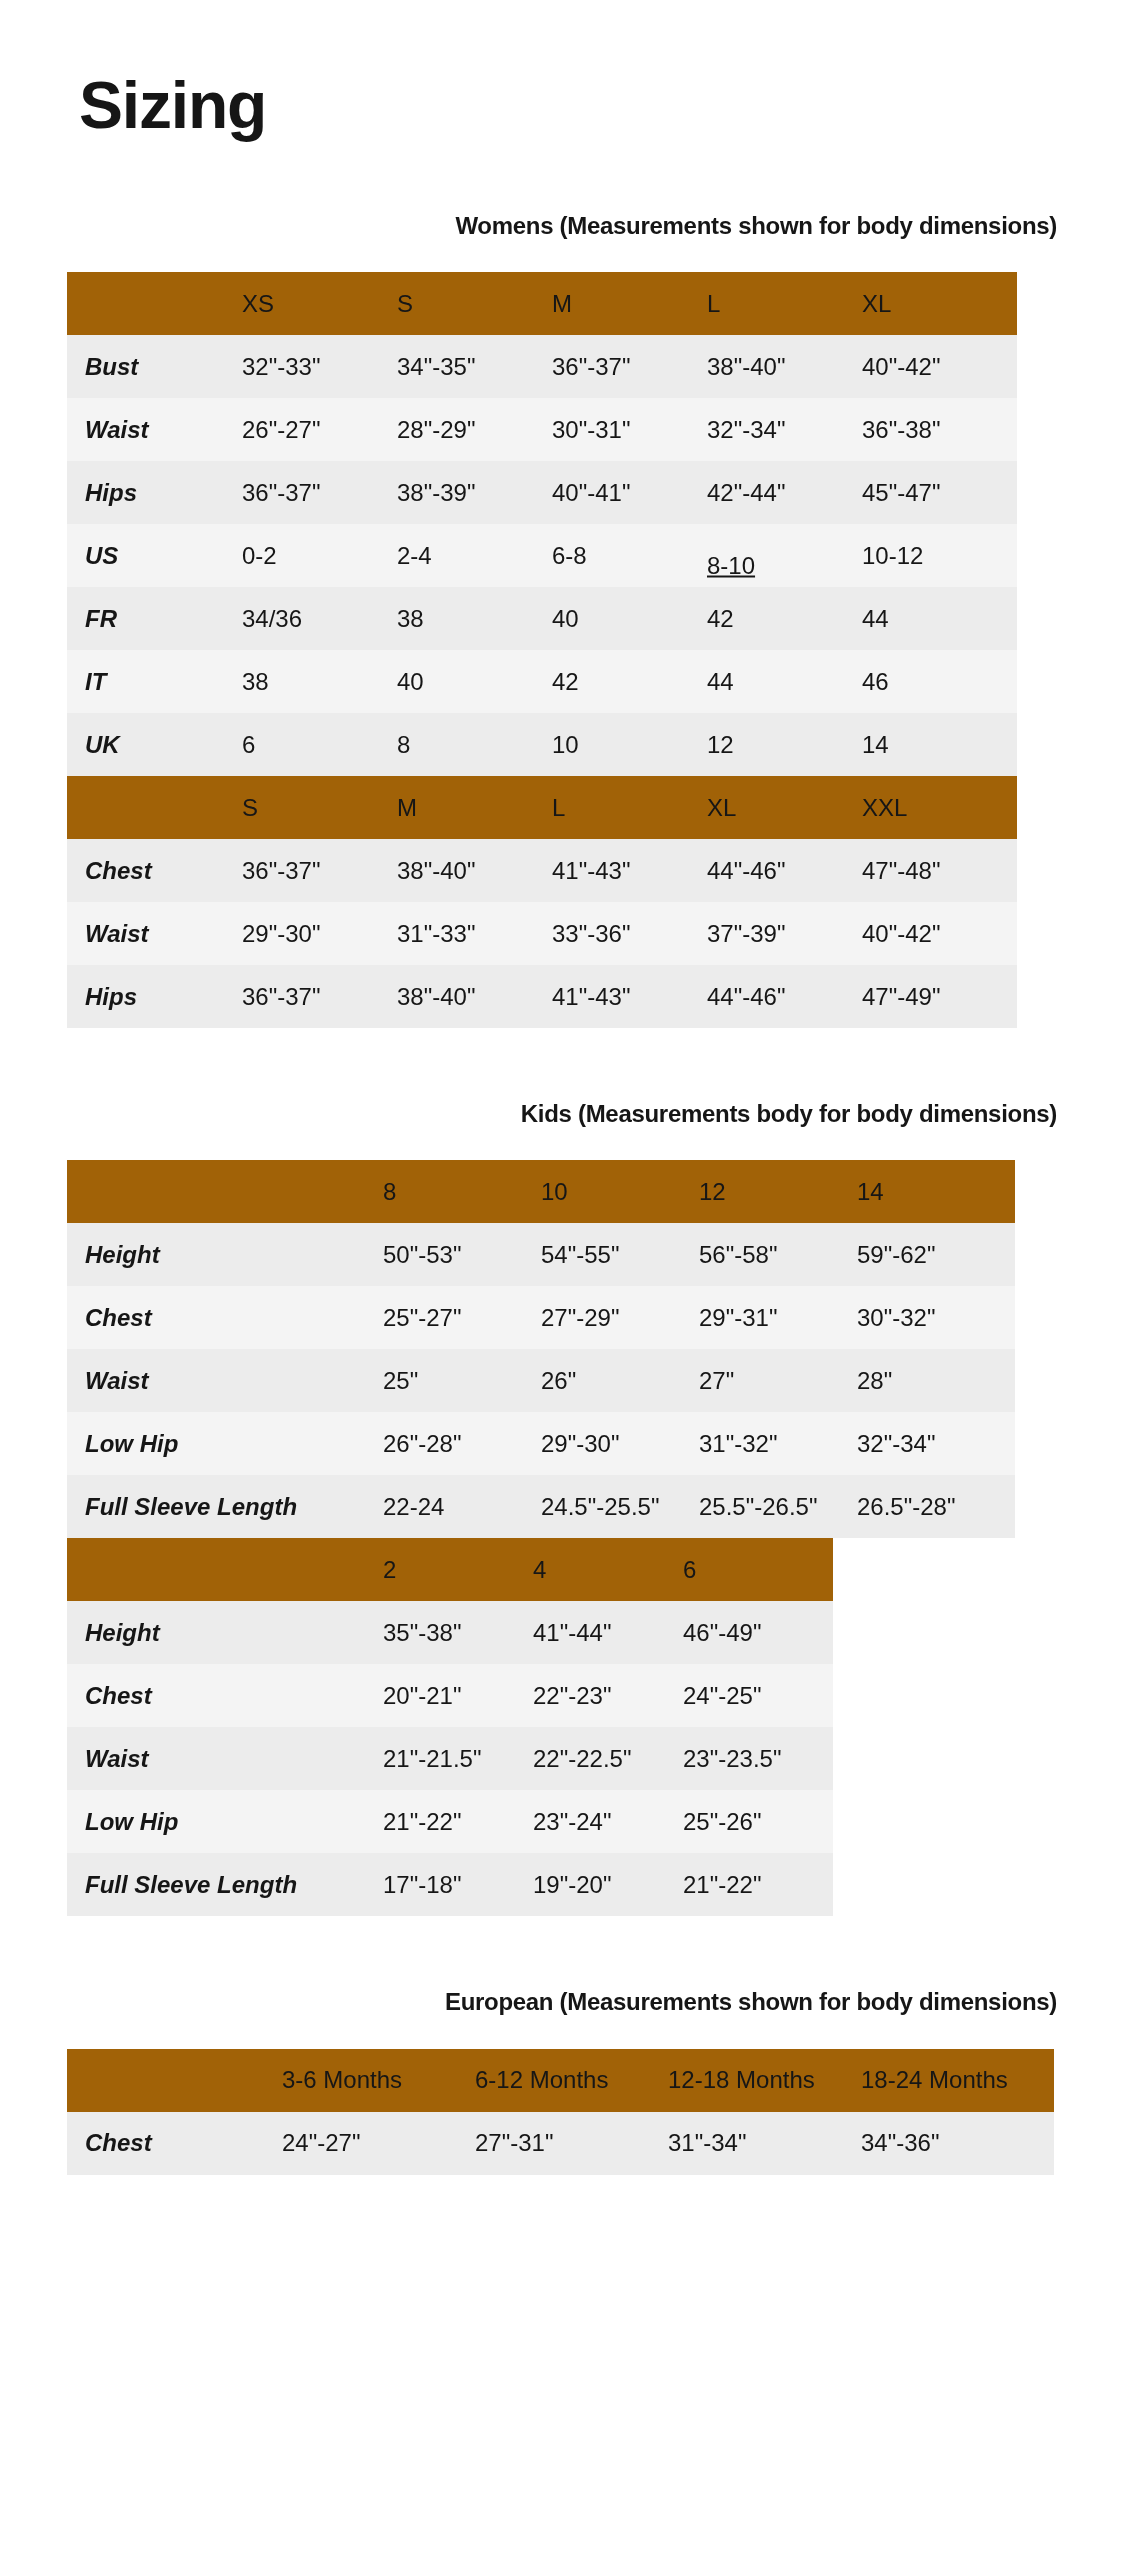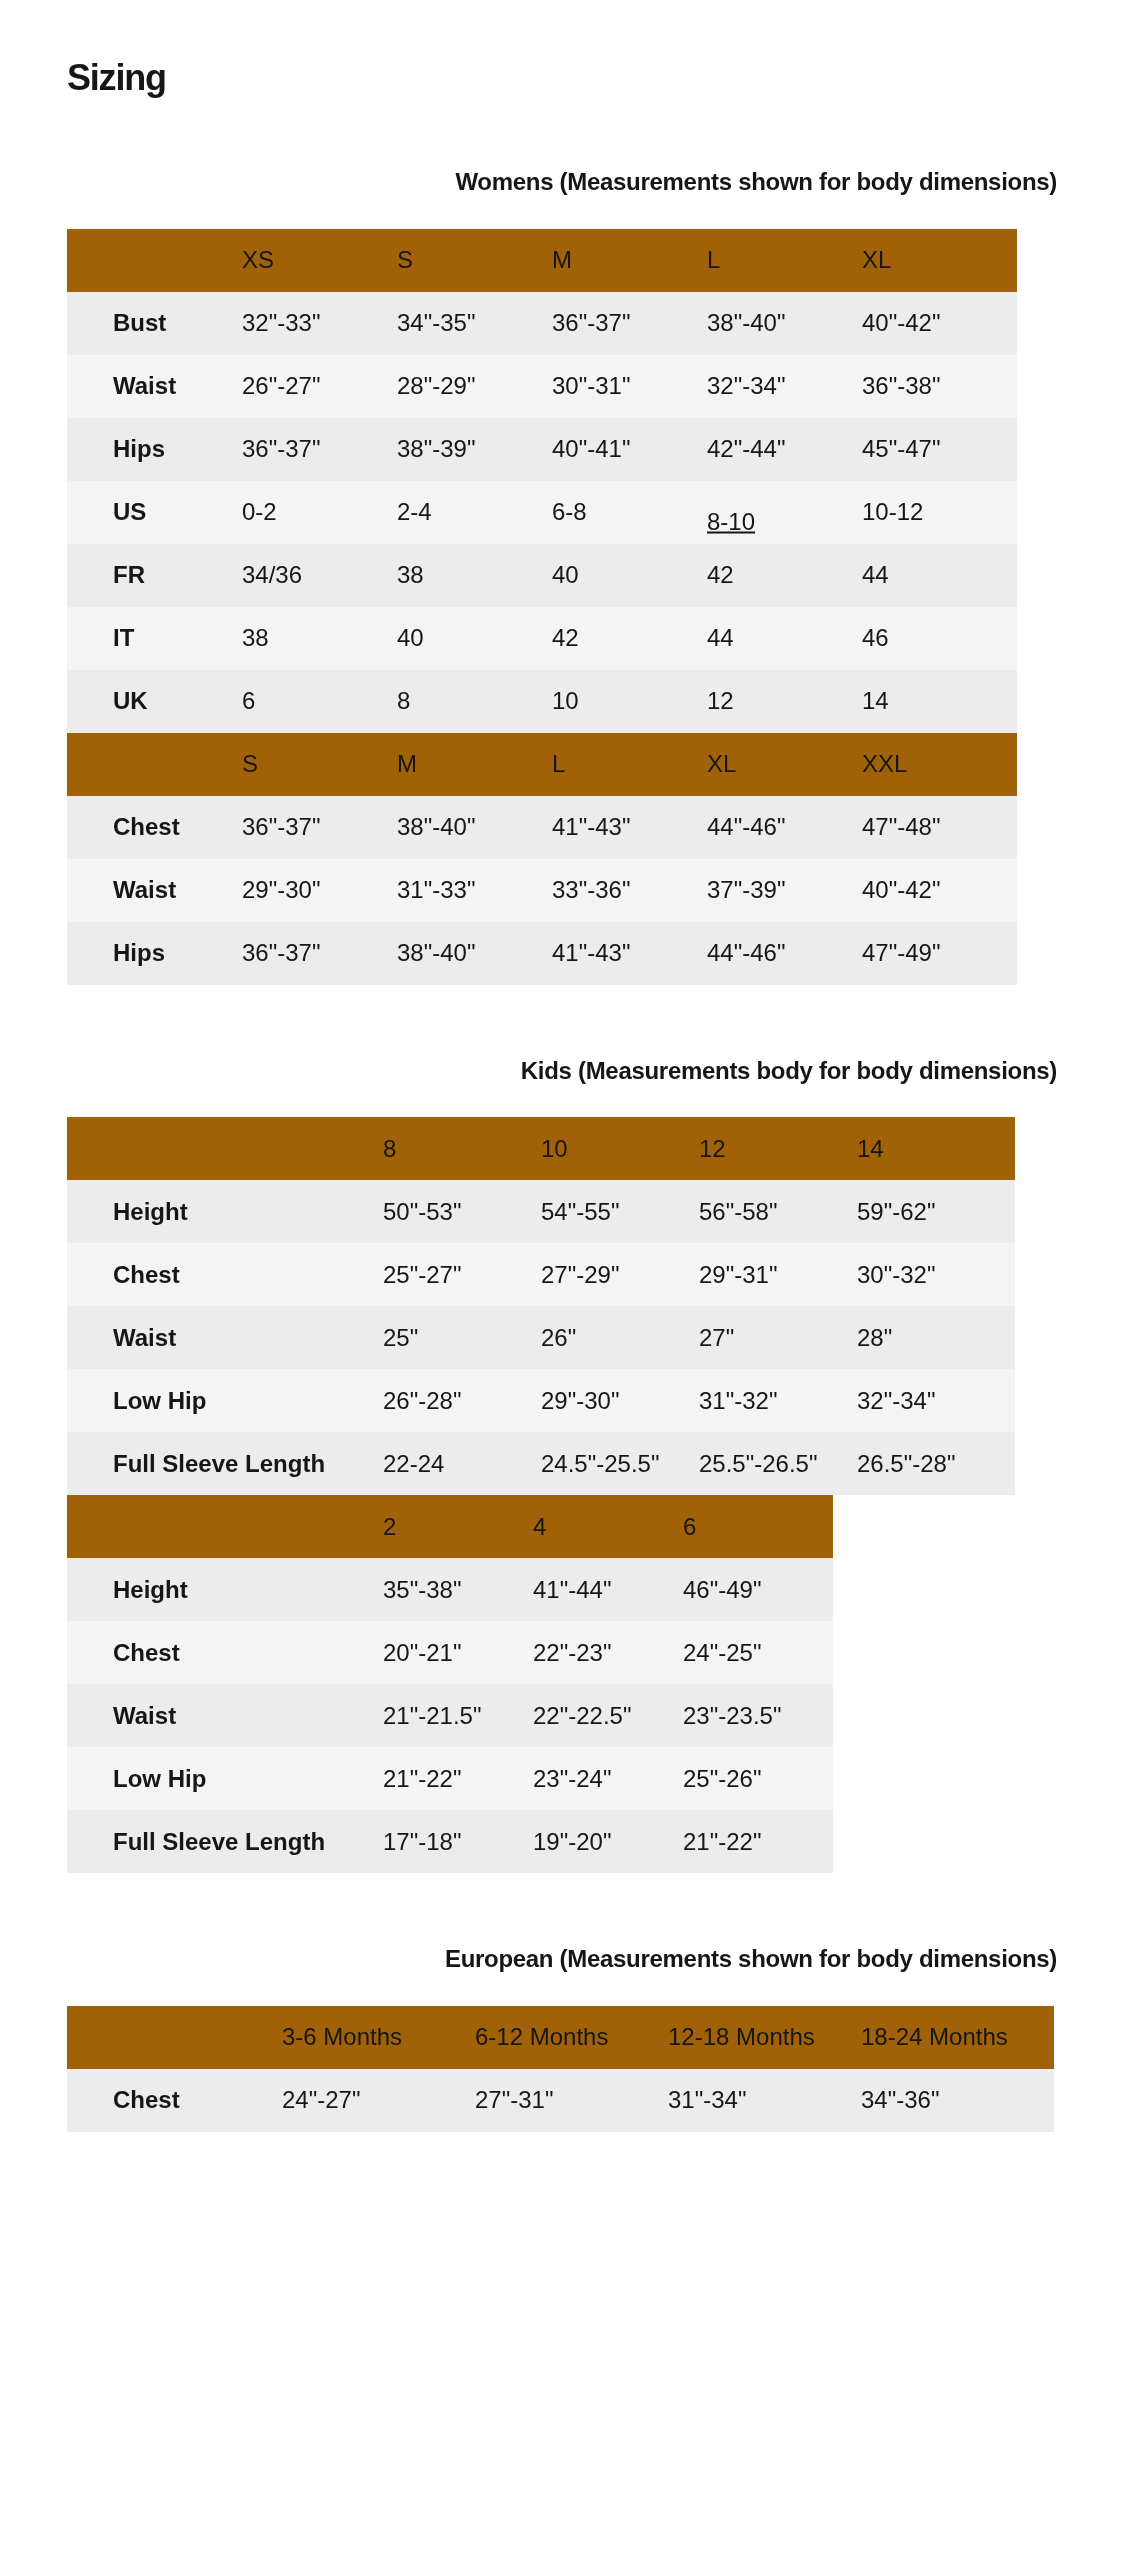--- a/index.html
+++ b/index.html
@@ -10,25 +10,25 @@
   .page {
     width: 1122px;
     min-height: 2576px;
     box-sizing: border-box;
     padding: 59px 65px 118px 67px;
     background: #ffffff;
     color: #161616;
     font-family: "Liberation Sans", sans-serif;
   }
   h1.page-title {
-    font-size: 36px;
+    font-size: 66px;
     line-height: 1.04;
     font-weight: bold;
     letter-spacing: -1.2px;
-    margin: 0;
+    margin: 12px;
   }
   h2.section-heading {
     font-size: 24px;
     line-height: 1.1;
     font-weight: bold;
     letter-spacing: -0.3px;
     margin: 73px 0 33px 0;
     text-align: right;
   }
   table.size-table {
@@ -58,21 +58,22 @@
     vertical-align: middle;
     color: #161616;
     overflow: hidden;
     white-space: nowrap;
   }
   .size-table thead tr { background: #a16207; }
   .size-table tbody tr:nth-child(odd)  { background: #ececec; }
   .size-table tbody tr:nth-child(even) { background: #f4f4f4; }
   .size-table td.row-label {
     font-weight: bold;
-    padding-left: 46px;
+    padding-left: 18px;
+    font-style: italic;
   }
   
   .t-womens tbody tr:nth-child(4) td:nth-child(5) span {
     display: inline-block;
     transform: translateY(9.5px);
     text-decoration: underline;
   }
 </style>
 </head>
 <body>

